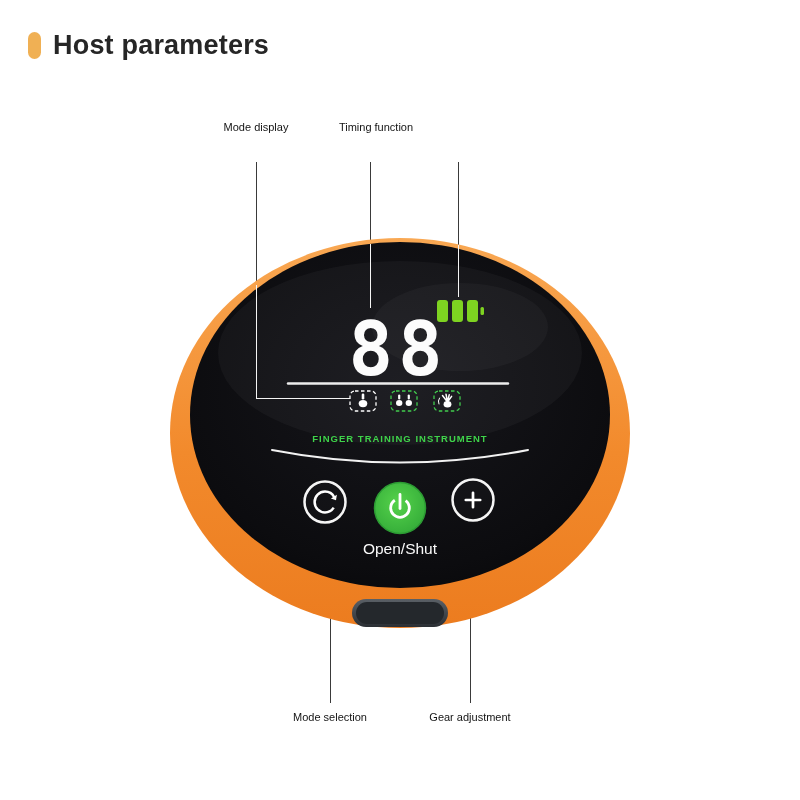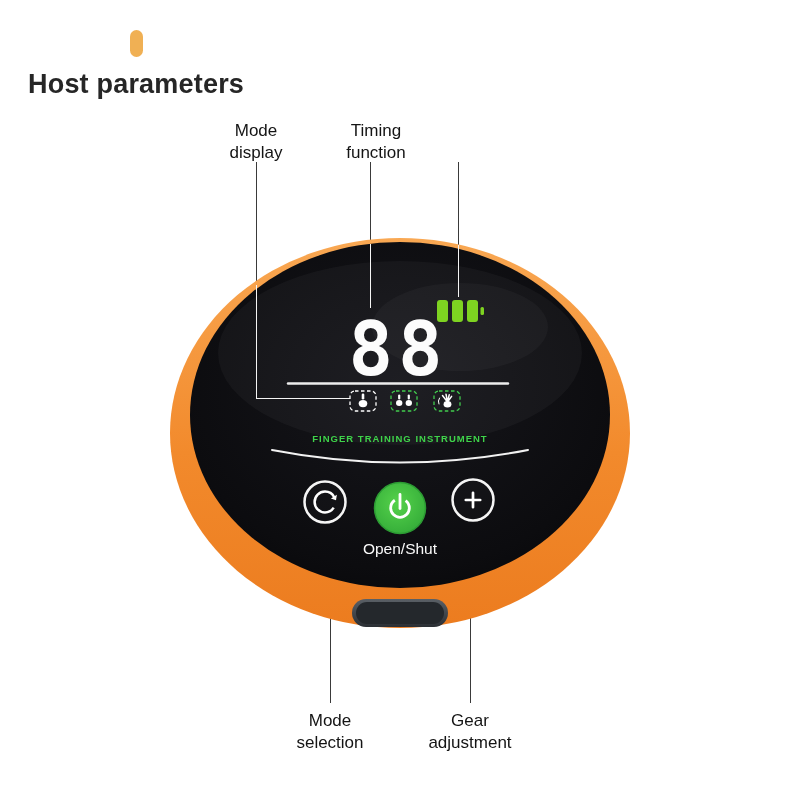--- a/index.html
+++ b/index.html
@@ -1,21 +1,21 @@
 <!DOCTYPE html>
 <html><head>
 <meta charset="utf-8">
 <style>
   html,body{margin:0;padding:0;background:#fff;}
   .page{position:relative;width:800px;height:800px;background:#ffffff;overflow:hidden;
         font-family:"Liberation Sans",sans-serif;}
-  .header{position:absolute;top:30px;left:28px;display:flex;align-items:center;gap:12px;flex-direction:column;}
+  .header{position:absolute;top:30px;left:28px;display:flex;align-items:center;gap:12px;}
   .bullet{width:13px;height:27px;border-radius:7px;background:#F0B054;display:inline-block;}
   .title{margin:0;font-size:27px;font-weight:700;color:#262626;letter-spacing:.2px;}
-  .label{position:absolute;font-size:17px;line-height:1.32;color:#141414;text-align:center;}
+  .label{position:absolute;font-size:11px;line-height:1.32;color:#141414;text-align:center;}
   .vline{position:absolute;width:1px;background:#3a3a3a;}
   .vline.white{background:#f5f5f5;}
   .hline{position:absolute;height:1px;background:#f5f5f5;}
   svg text{font-family:"Liberation Sans",sans-serif;}
   .seg{font-family:"DejaVu Sans Mono",monospace;font-weight:700;}
 </style>
 </head>
 <body>
 
 <div class="page">

